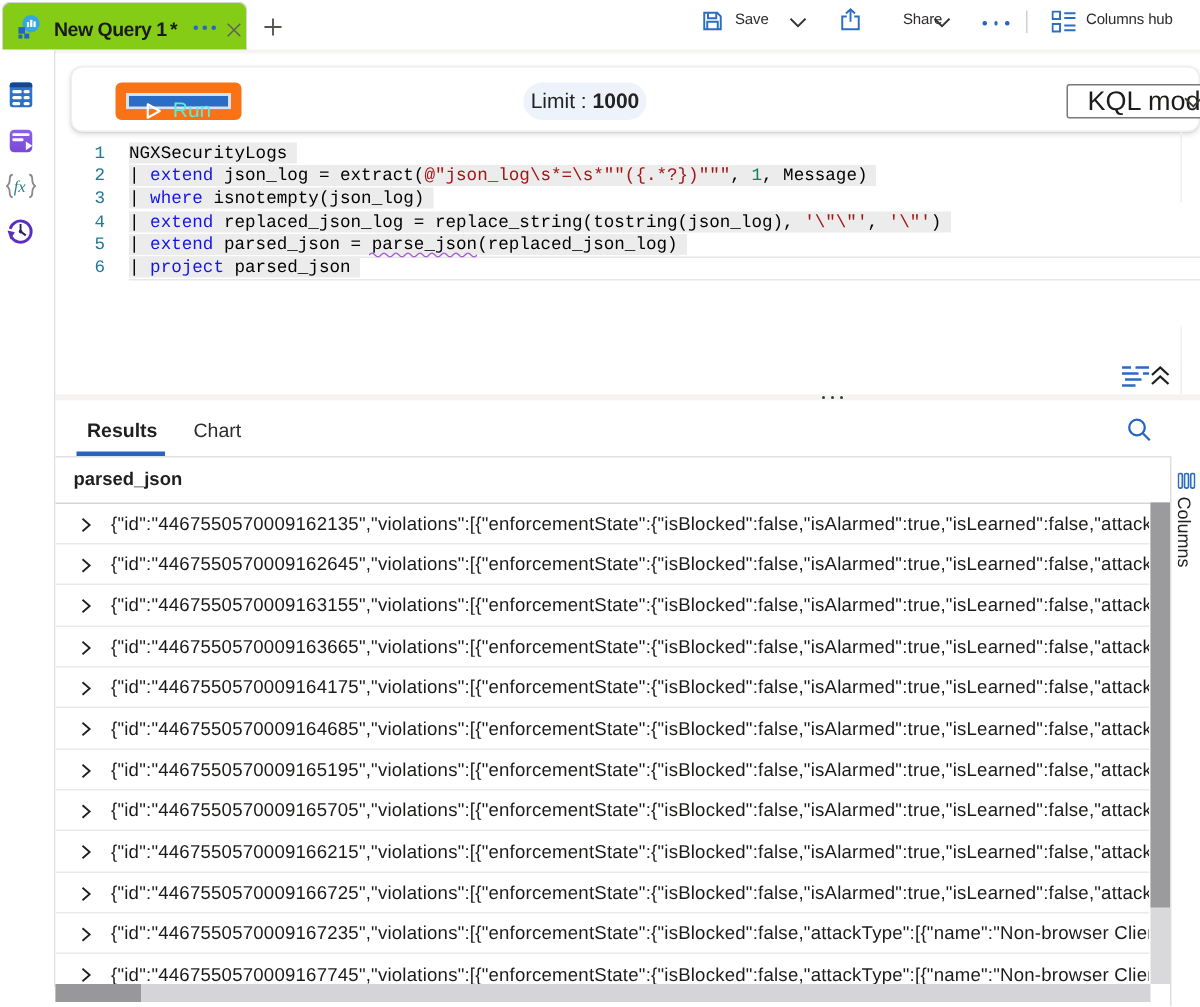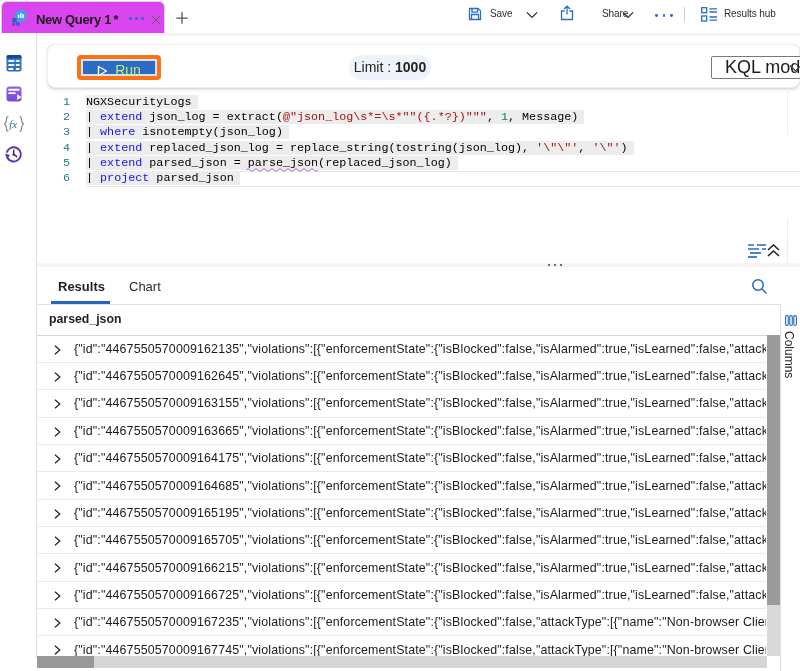--- a/index.html
+++ b/index.html
@@ -4,39 +4,39 @@
 <style>
   * { margin:0; padding:0; box-sizing:border-box; }
   html,body { width:800px; height:671px; background:#fff; overflow:hidden; }
   #root { position:relative; width:800px; height:671px; font-family:"Liberation Sans", sans-serif; background:#fff; }
   .abs { position:absolute; }
 
   
   #header { position:absolute; left:0; top:0; width:800px; height:33px; background:#fff; }
   #hdrshadow { position:absolute; left:37px; top:33px; width:763px; height:3px;
     background:linear-gradient(#f0efee,#fbfaf9); }
-  #tab { position:absolute; left:1px; top:1px; width:164px; height:32px; background:#d946ef;
+  #tab { position:absolute; left:1px; top:1px; width:164px; height:32px; background:#84cc16;
     border:1px solid #d6d4d2; border-bottom:none; border-radius:6px 6px 0 0; }
   #tabtitle { position:absolute; left:34px; top:9.5px; font-size:13px; font-weight:bold; color:#1b1a19; letter-spacing:-0.33px;}
   .bluedot { position:absolute; border-radius:50%; background:#2764cc; }
 
   
   .cmdtxt { position:absolute; top:7.5px; font-size:10px; letter-spacing:-0.1px; color:#2d2c2b; white-space:nowrap; }
 
   
   #vdivider { position:absolute; left:36px; top:33px; width:1px; height:625px; background:#e1dfdd; }
 
   
   #qpanel { position:absolute; left:37px; top:36px; width:763px; height:227px; background:#fff; }
   #toolbar { position:absolute; left:9.5px; top:7.5px; width:753px; height:44.5px; background:#fff;
     border:1px solid #f0efee; border-radius:8px;
     box-shadow:0 1.6px 3.6px rgba(0,0,0,0.11), 0 0.3px 0.9px rgba(0,0,0,0.07); }
   #runbtn { position:absolute; left:29.5px; top:10.5px; width:84px; height:25px; background:#2b6cc4;
-    border:4px solid #f97316; border-radius:4px; box-shadow:inset 0 0 0 2px #d5e1f5;
-    color:#bef264; font-size:14px; text-align:center; line-height:23px; }
+    border:7px solid #f97316; border-radius:4px; box-shadow:inset 0 0 0 2px #d5e1f5;
+    color:#5eead4; font-size:14px; text-align:center; line-height:23px; }
   .pill { position:absolute; top:10.5px; height:25px; background:#eef3fb; border-radius:13px;
     font-size:14px; color:#242322; line-height:25px; text-align:center; }
   #kql { position:absolute; left:635.5px; top:11.5px; width:103px; height:23px; border:1px solid #7a7978;
     border-radius:2px; font-size:18px; color:#1d1c1b; line-height:21px; padding-left:13px; background:#fff;margin-left:28px; }
 
   
   #editor { position:absolute; left:0; top:59px; width:763px; height:160px;
     font-family:"Liberation Mono", monospace; font-size:11.72px; line-height:15.17px; white-space:pre; }
   .lnum { position:absolute; width:33px; text-align:right; color:#237893; }
   .cline { position:absolute; left:49px; }
@@ -123,21 +123,21 @@
     <div class="bluedot" style="left:655px;top:14px;width:2.8px;height:2.8px"></div>
     <div class="bluedot" style="left:662.5px;top:14px;width:2.8px;height:2.8px"></div>
     <div class="bluedot" style="left:670px;top:14px;width:2.8px;height:2.8px"></div>
     <div class="abs" style="left:684px;top:7px;width:1px;height:15px;background:#d2d0ce"></div>
 
     <svg class="abs" style="left:701px;top:7px" width="17" height="16" viewBox="0 0 17 16">
       <rect x="0.7" y="0.7" width="5" height="5" fill="none" stroke="#2b6cc4" stroke-width="1.3"></rect>
       <rect x="0.7" y="9" width="5" height="5" fill="none" stroke="#2b6cc4" stroke-width="1.3"></rect>
       <path d="M8.5 1.8 H16 M8.5 5 H16 M8.5 10 H16 M8.5 13.2 H16" stroke="#2b6cc4" stroke-width="1.3"></path>
     </svg>
-    <span class="cmdtxt" style="left:724px">Results hub</span>
+    <span class="cmdtxt" style="left:724px">Columns hub</span>
   </div>
 
   <div id="vdivider"></div>
 
   <svg class="abs" style="left:6px;top:54px" width="16" height="18" viewBox="0 0 16 18">
     <defs>
         <linearGradient id="tg" x1="0" y1="0" x2="0" y2="1">
       <stop offset="0" stop-color="#2e7ad6"></stop>
           <stop offset="1" stop-color="#2a6cc4"></stop>
         </linearGradient>

